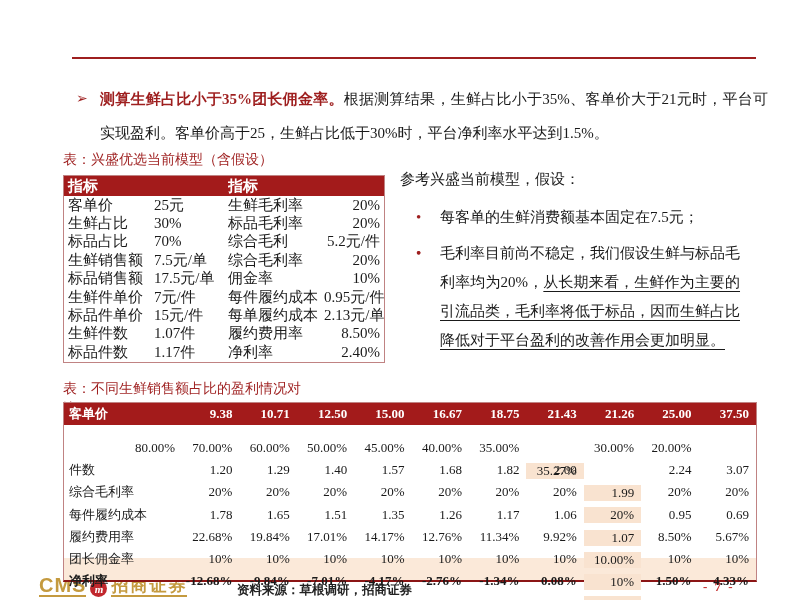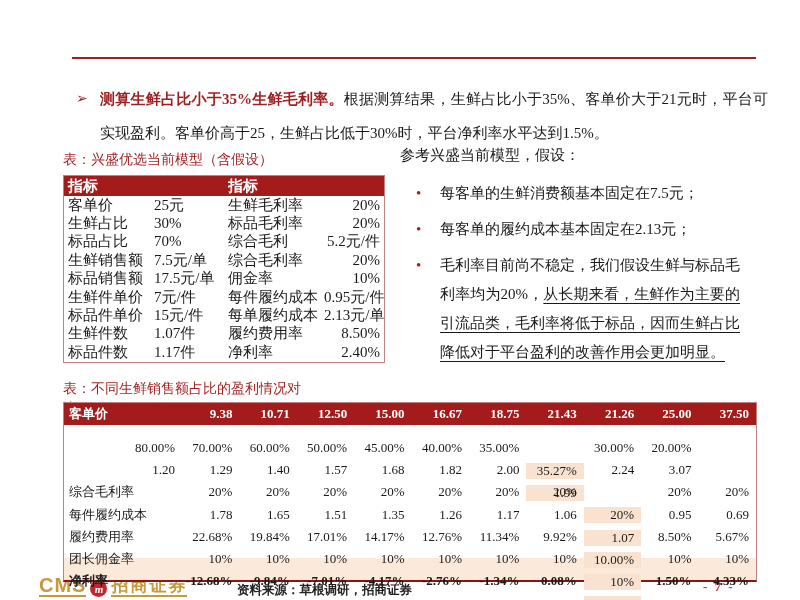--- a/index.html
+++ b/index.html
@@ -28,21 +28,21 @@
   .t1-row{display:flex;height:18.4px;align-items:center;}
   .t1-head{background:var(--hdr,#A31B1B);color:#fff;font-weight:bold;height:20px;}
   .tc{overflow:hidden;white-space:nowrap;}
   .tc.l1{width:86px;padding-left:4px;}
   .tc.v1{width:74px;}
   .tc.l2{width:96px;}
   .tc.v2{flex:1;text-align:right;padding-right:4px;}
 
   
   .assume{position:absolute;left:400px;top:146px;width:356px;font-size:15px;}
-  .assume .intro{margin-bottom:14px;}
+  .assume .intro{margin-bottom:14px;margin-top:24px;}
   .ass-item{position:relative;padding-left:40px;width:300px;line-height:29px;
     text-align:justify;margin-bottom:7px;}
   .ass-item .dot{position:absolute;left:16px;top:0;color:var(--accent,#9E1F1F);}
   .ass-item .u{text-decoration:underline;text-underline-offset:4px;}
 
   
   .t2{position:absolute;left:63px;top:402px;width:692px;z-index:2;background:#fff;
     border:1px solid var(--bordr,#C08383);border-bottom:2px solid #8B1515;font-size:13px;}
   .p-row{display:grid;grid-template-columns:118px repeat(10,1fr);align-items:center;height:22.2px;}
   .p-head{background:var(--hdr,#A31B1B);color:#fff;font-weight:bold;height:22px;}
@@ -66,21 +66,21 @@
     color:var(--pgred,#C53030);letter-spacing:2px;}
 </style>
 </head>
 <body>
 
 <div id="page" style="--accent: #9E1F1F; --hdr: #A31B1B; --peach: #F9E3D0; --netbg: #FBE9D9; --gold: #C49A3F; --pgred: #C53030; --bordr: #C08383;">
 
   <div class="title-rule"></div>
 
   <div class="summary">
-    <span class="arrow">➢</span><span class="lead">测算生鲜占比小于35%生鲜毛利率。</span><span>根据测算结果，生鲜占比小于35%、客单价大于21元时，平台可实现盈利。客单价高于25，生鲜占比低于30%时，平台净利率水平达到1.5%。</span>
+    <span class="arrow">➢</span><span class="lead">测算生鲜占比小于35%团长佣金率。</span><span>根据测算结果，生鲜占比小于35%、客单价大于21元时，平台可实现盈利。客单价高于25，生鲜占比低于30%时，平台净利率水平达到1.5%。</span>
   </div>
 
   <div class="cap t1-cap">表：兴盛优选当前模型（含假设）</div>
 
   <div class="t1">
     <div class="t1-row t1-head">
       <div class="tc l1">指标</div>
       <div class="tc v1"></div>
       <div class="tc l2">指标</div>
       <div class="tc v2"></div>
@@ -140,21 +140,21 @@
           <div class="tc l2">净利率</div>
           <div class="tc v2">2.40%</div>
         </div>
       </div>
   </div>
 
   <div class="assume">
     <div class="intro">参考兴盛当前模型，假设：</div>
     <div>
         <div class="ass-item"><span class="dot">•</span><span>每客单的生鲜消费额基本固定在7.5元；</span></div>
-        <div class="ass-item"><span class="dot">•</span><span>每客单的履约成本基本固定在2.13元；</span></div>
+        <div class="ass-item"><span class="dot">•</span></div>
         <div class="ass-item"><span class="dot">•</span><span>毛利率目前尚不稳定，我们假设生鲜与标品毛利率均为20%，</span><span class="u">从长期来看，生鲜作为主要的引流品类，毛利率将低于标品，因而生鲜占比降低对于平台盈利的改善作用会更加明显。</span></div>
       </div>
   </div>
 
   <div class="cap t2-cap">表：不同生鲜销售额占比的盈利情况对比</div>
 
   <div class="t2">
     <div class="p-row p-head">
       <div class="pc pl">客单价</div>
     <div class="pc pv">9.38</div>
@@ -175,20 +175,21 @@
           <div class="pc pv">60.00%</div>
           <div class="pc pv">50.00%</div>
           <div class="pc pv">45.00%</div>
           <div class="pc pv">40.00%</div>
           <div class="pc pv">35.00%</div>
           <div class="pc pv hl">35.27%</div>
           <div class="pc pv">30.00%</div>
           <div class="pc pv">20.00%</div>
         </div>
         <div class="p-row">
+          <div class="pc pl">件数</div>
           <div class="pc pv">1.20</div>
           <div class="pc pv">1.29</div>
           <div class="pc pv">1.40</div>
           <div class="pc pv">1.57</div>
           <div class="pc pv">1.68</div>
           <div class="pc pv">1.82</div>
           <div class="pc pv">2.00</div>
           <div class="pc pv hl">1.99</div>
           <div class="pc pv">2.24</div>
           <div class="pc pv">3.07</div>

